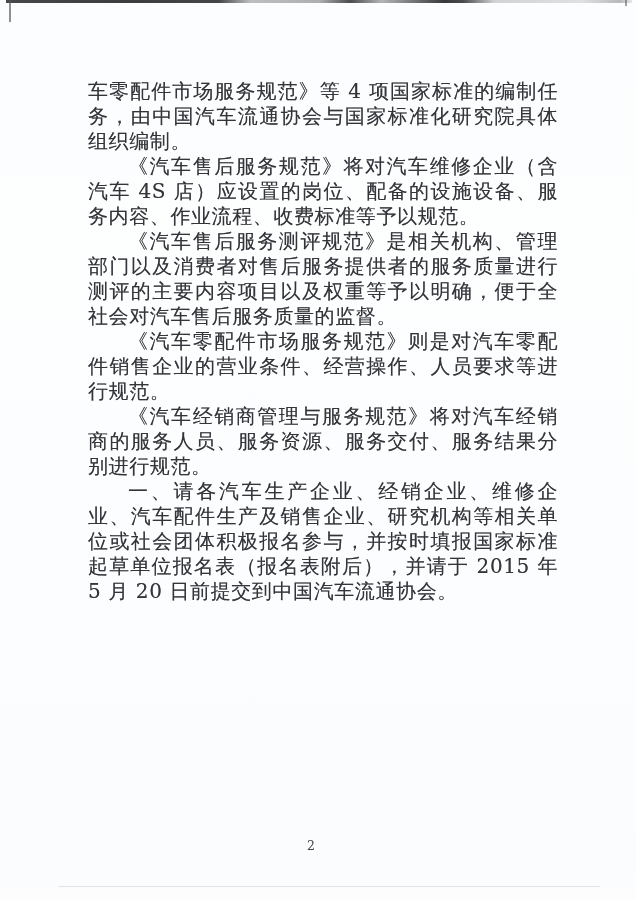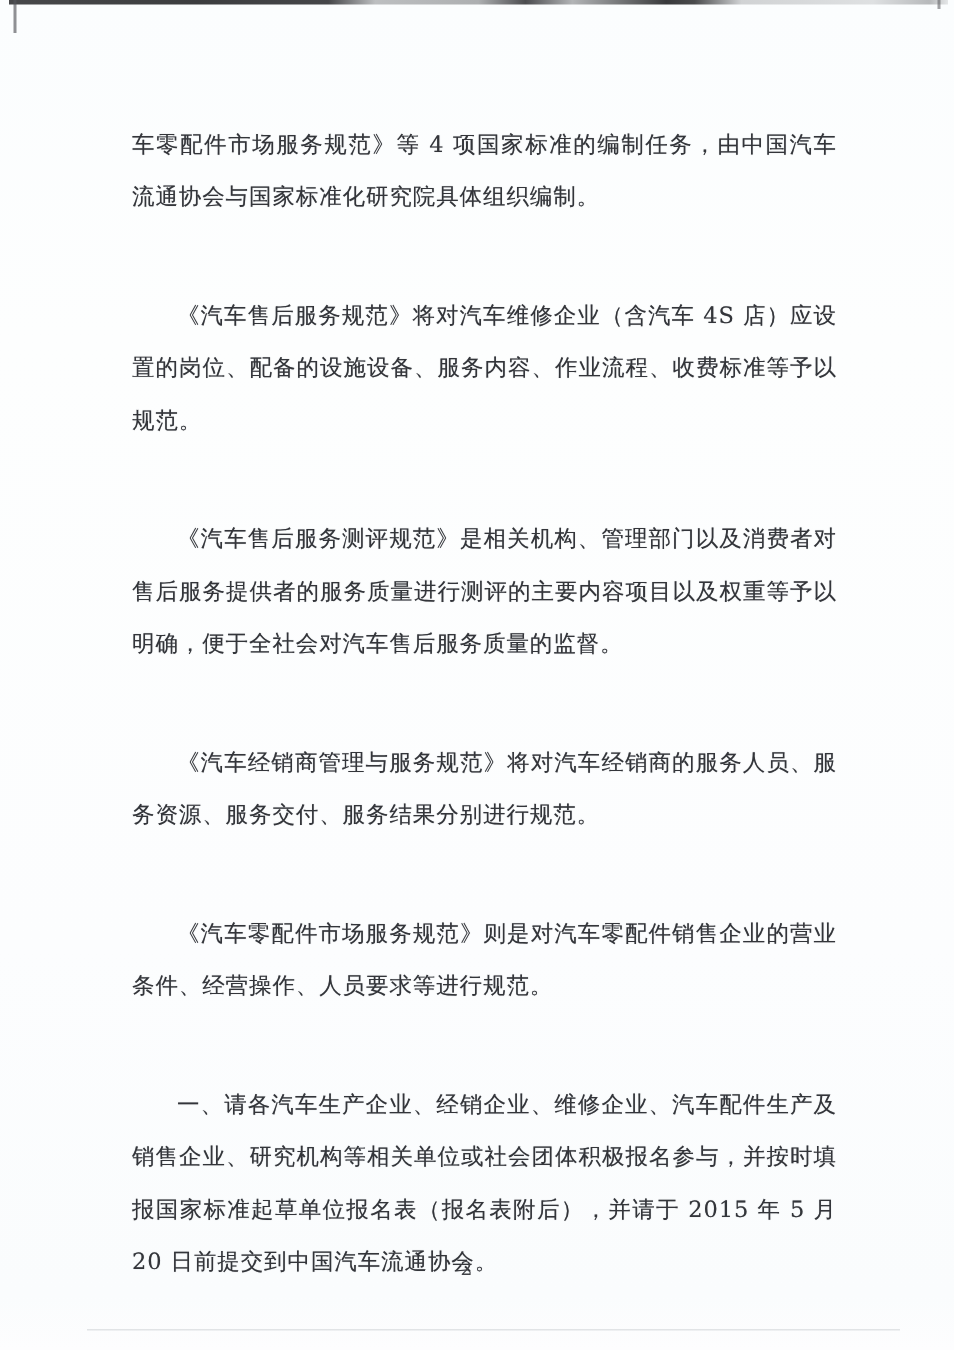--- a/index.html
+++ b/index.html
@@ -58,29 +58,28 @@
   .text-block {
     position: absolute;
     left: 88px;
     top: 79px;
     width: 470px;
     color: #33353a;
     text-shadow: 0 0 0.5px rgba(70,72,78,0.55);
   }
   .text-block p.para {
     margin: 0;
-    font-size: 15px;
-    line-height: 35px;
+    font-size: 20px;
+    line-height: 25px;
     letter-spacing: 0.6px;
     text-align: justify;
     text-justify: inter-ideograph;
   }
   .text-block p.para.indent {
     text-indent: 2em;
-    margin-top: 44px;
   }
   .page-number {
     position: absolute;
     left: 0;
     right: 14px;
     top: 838px;
     text-align: center;
     font-size: 12.5px;
     color: #3f4146;
   }
@@ -91,19 +90,19 @@
 <div class="sheet">
   <div class="scan-top-line"></div>
   <div class="scan-left-tick"></div>
   <div class="scan-right-tick"></div>
   <div class="scan-bottom-line"></div>
 
   <div class="text-block">
       <p class="para">车零配件市场服务规范》等 4 项国家标准的编制任务，由中国汽车流通协会与国家标准化研究院具体组织编制。</p>
       <p class="para indent">《汽车售后服务规范》将对汽车维修企业（含汽车 4S 店）应设置的岗位、配备的设施设备、服务内容、作业流程、收费标准等予以规范。</p>
       <p class="para indent">《汽车售后服务测评规范》是相关机构、管理部门以及消费者对售后服务提供者的服务质量进行测评的主要内容项目以及权重等予以明确，便于全社会对汽车售后服务质量的监督。</p>
+      <p class="para indent">《汽车零配件市场服务规范》则是对汽车零配件销售企业的营业条件、经营操作、人员要求等进行规范。</p>
       <p class="para indent">《汽车经销商管理与服务规范》将对汽车经销商的服务人员、服务资源、服务交付、服务结果分别进行规范。</p>
-      <p class="para indent">《汽车零配件市场服务规范》则是对汽车零配件销售企业的营业条件、经营操作、人员要求等进行规范。</p>
       <p class="para indent">一、请各汽车生产企业、经销企业、维修企业、汽车配件生产及销售企业、研究机构等相关单位或社会团体积极报名参与，并按时填报国家标准起草单位报名表（报名表附后），并请于 2015 年 5 月 20 日前提交到中国汽车流通协会。</p>
     </div>
 
   <div class="page-number">2</div>
 </div>
 
 </body></html>

